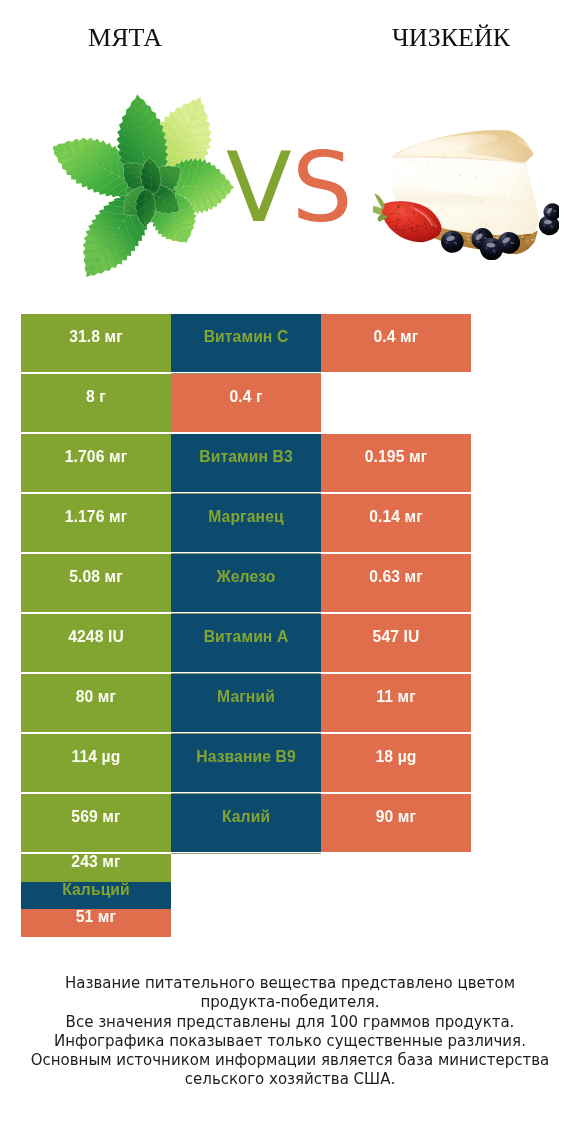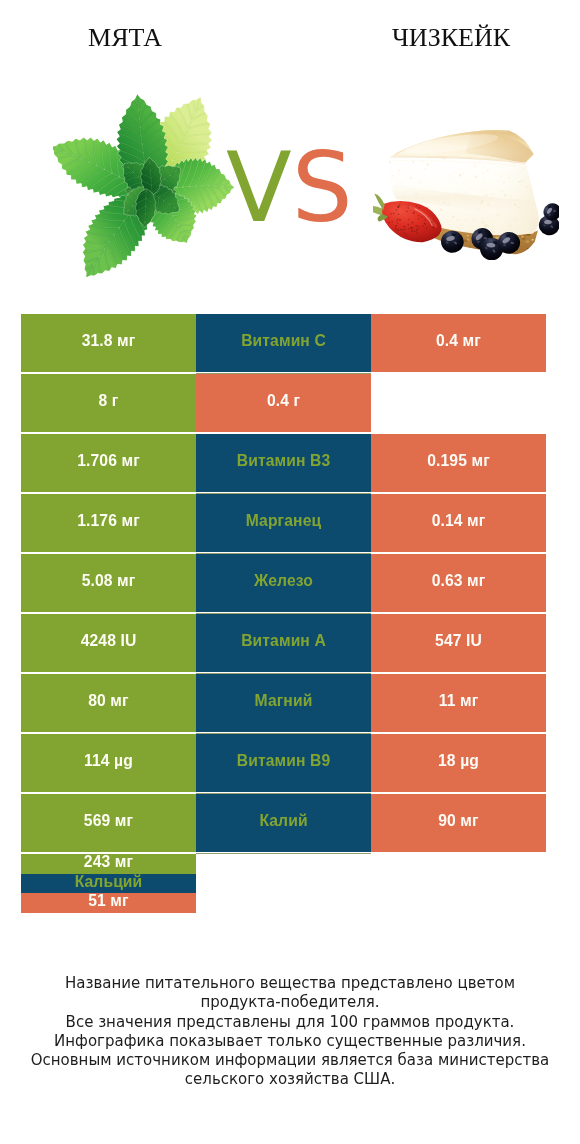--- a/index.html
+++ b/index.html
@@ -34,23 +34,23 @@
   .vs .s{color:#e06d4c;}
 
   .imgbox{position:absolute;}
   #mint-image{left:53px;top:94px;width:181px;height:173px;}
   #cake-image{left:373px;top:130px;width:186px;height:130px;}
 
   
   .table{position:absolute;left:21px;top:314px;width:537px;}
   .row{display:flex;height:58px;margin-bottom:2px;}
   .row:last-child{margin-bottom:0;flex-direction:column;}
-  .cell{width:175px;height:58px;display:flex;align-items:center;justify-content:center;
+  .cell{width:150px;height:58px;display:flex;align-items:center;justify-content:center;
         font-size:15.7px;font-weight:700;box-sizing:border-box;letter-spacing:.1px;
-        padding-bottom:4px;line-height:1;}
+        padding-bottom:12px;line-height:1;}
   .cell.left{background:#82a532;color:#fdfdf4;}
   .cell.mid{background:#0c4a6e;color:#82a532;position:relative;}
   .row:not(:last-child) .cell.mid::after{content:"";position:absolute;left:0;right:0;bottom:-2px;height:1px;background:#959e6e;}
   .cell.right{background:#e06d4c;color:#fdfbf6;}
 
   
   .footer{
     position:absolute;left:0;top:974px;width:580px;
     text-align:center;font-size:15px;line-height:19.25px;color:#1d1d1d;
     font-family:"DejaVu Sans", sans-serif;
@@ -1062,21 +1062,21 @@
         <div class="cell mid">Витамин A</div>
         <div class="cell right">547 IU</div>
       </div>
       <div class="row">
         <div class="cell left">80 мг</div>
         <div class="cell mid">Магний</div>
         <div class="cell right">11 мг</div>
       </div>
       <div class="row">
         <div class="cell left">114 µg</div>
-        <div class="cell mid">Витамин B9</div>
+        <div class="cell mid">Название B9</div>
         <div class="cell right">18 µg</div>
       </div>
       <div class="row">
         <div class="cell left">569 мг</div>
         <div class="cell mid">Калий</div>
         <div class="cell right">90 мг</div>
       </div>
       <div class="row">
         <div class="cell left">243 мг</div>
         <div class="cell mid">Кальций</div>

